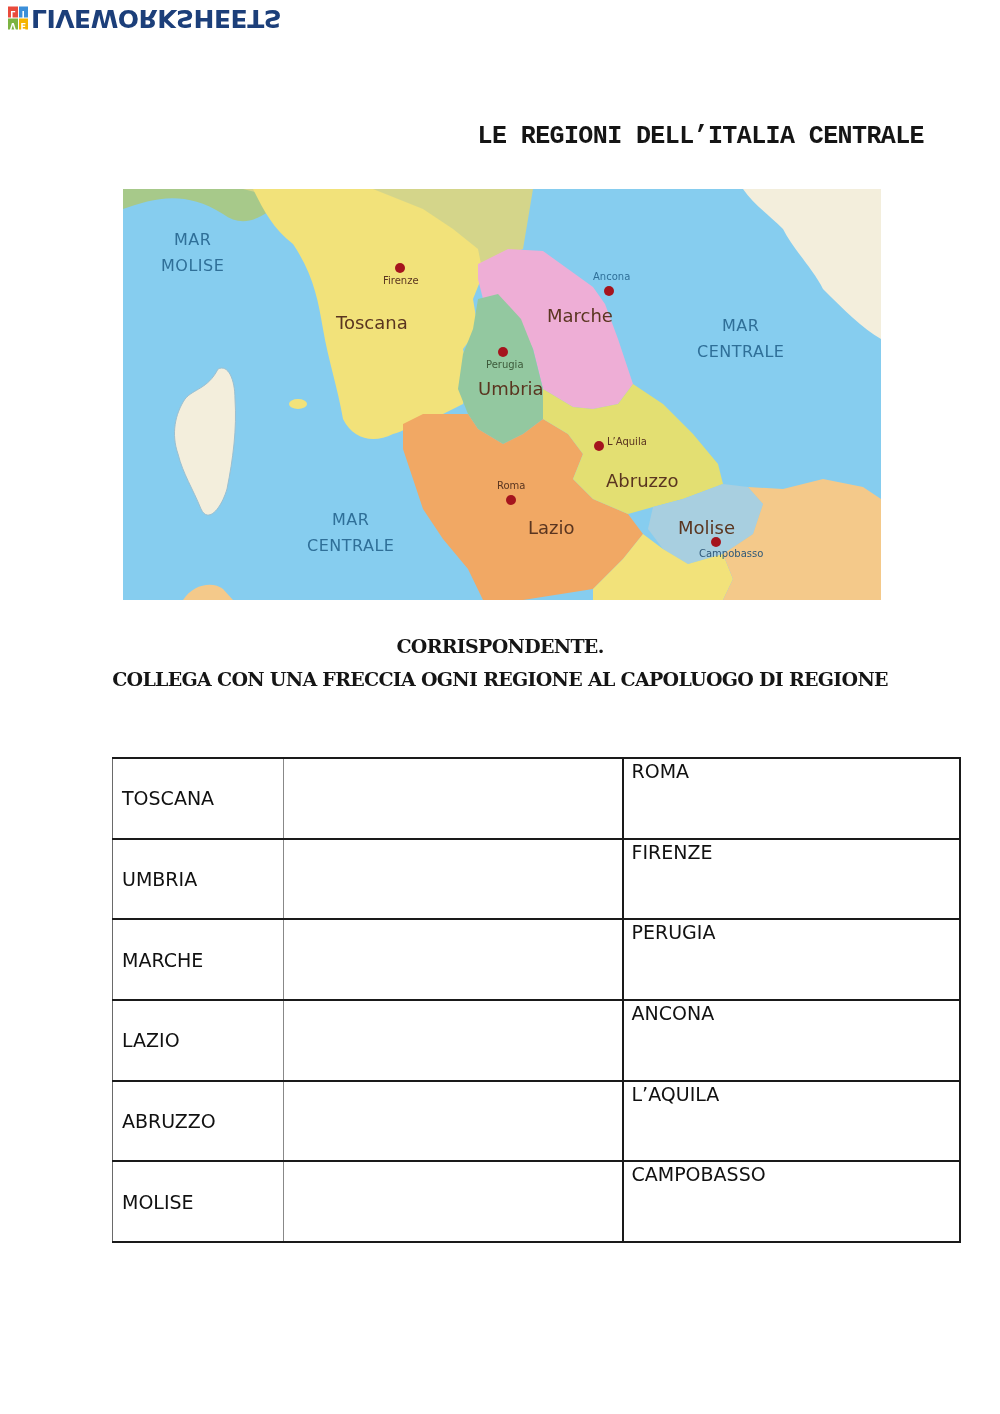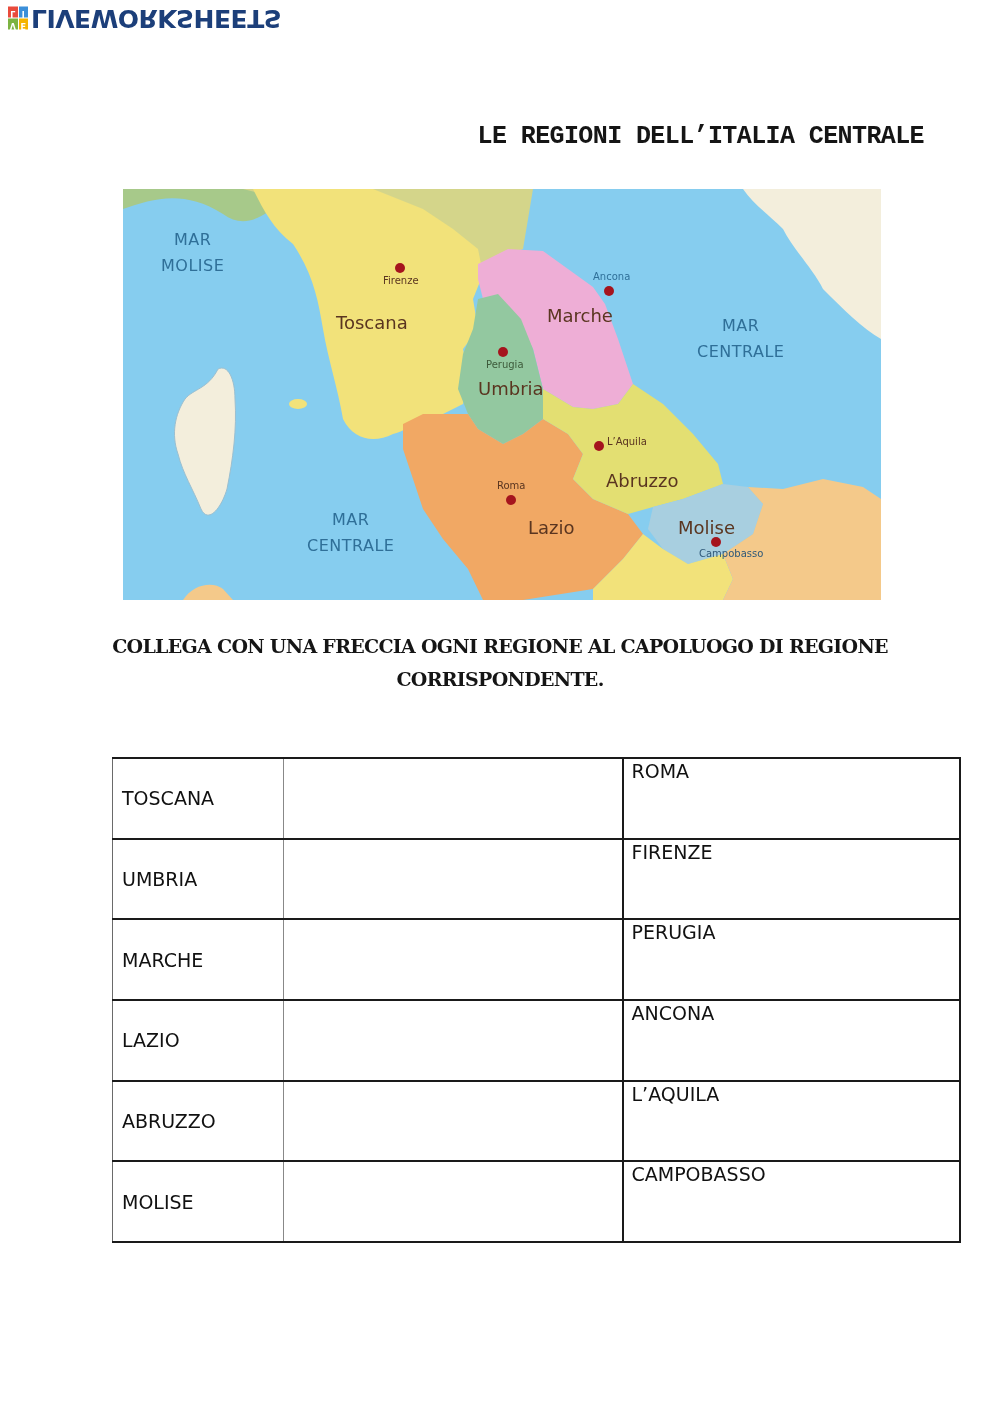--- a/index.html
+++ b/index.html
@@ -109,22 +109,22 @@
   <div class="map-label city-lbl" style="left:363px; top:170px; color:#3d5a3a;">Perugia</div>
   <div class="city-dot" style="left:471px; top:252px;"></div>
   <div class="map-label city-lbl" style="left:484px; top:247px;">L’Aquila</div>
   <div class="city-dot" style="left:383px; top:306px;"></div>
   <div class="map-label city-lbl" style="left:374px; top:291px;">Roma</div>
   <div class="city-dot" style="left:588px; top:348px;"></div>
   <div class="map-label city-lbl" style="left:576px; top:359px; color:#2f5878;">Campobasso</div>
 </div>
 
 <div class="instructions">
+  <div>CORRISPONDENTE.</div>
   <div>COLLEGA CON UNA FRECCIA OGNI REGIONE AL CAPOLUOGO DI REGIONE</div>
-  <div>CORRISPONDENTE.</div>
 </div>
 
 <table class="match-table">
   <tbody>
       <tr>
     <td class="region">TOSCANA</td>
     <td class="blank"></td>
     <td class="city">ROMA</td>
   </tr>
   <tr>

